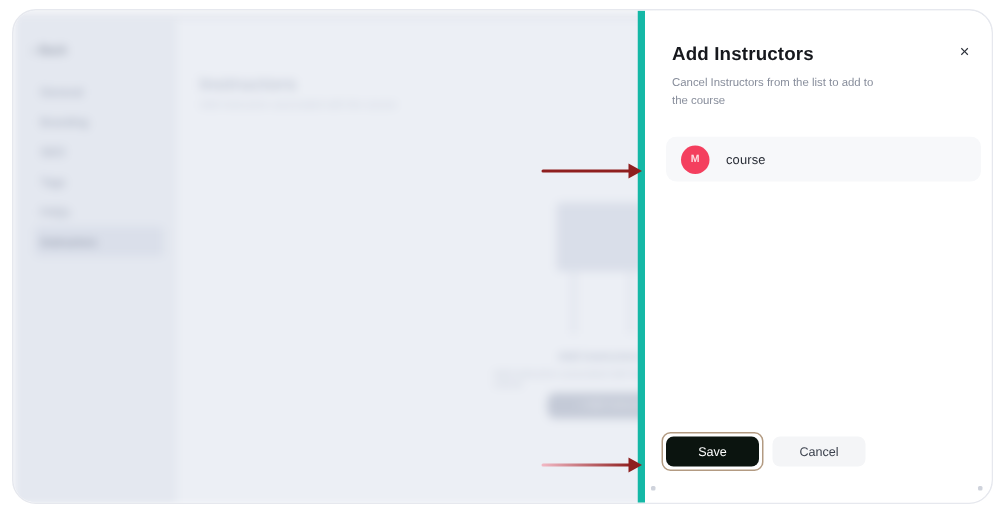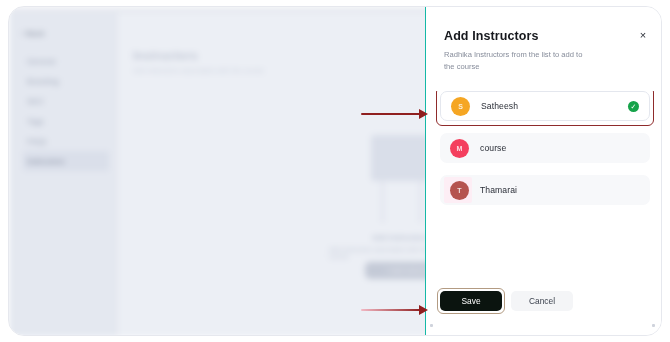--- a/index.html
+++ b/index.html
@@ -124,21 +124,21 @@
     justify-content: center;
     gap: 3px;
   }
 
   
   .drawer {
     position: absolute;
     left: 416px; top: 0;
     width: 238px; height: 330px;
     background: #ffffff;
-    border-left: 1px solid #14b8a6;
+    border-left: 5px solid #14b8a6;
     border-top-right-radius: 16px;
     border-bottom-right-radius: 16px;
   }
   .drawer-head {
     position: relative;
     padding: 22px 18px 0 18px;
   }
   .drawer-title {
     font-size: 12.5px;
     font-weight: bold;
@@ -338,43 +338,33 @@
       <div class="bg-cta-title">Add instructors</div>
       <div class="bg-cta-sub">Add instructors associated with the course</div>
       <div class="bg-cta-btn">+ Add instructors</div>
     </div>
   </div>
 
   <div class="drawer">
 
     <div class="drawer-head">
       <div class="drawer-title">Add Instructors</div>
-      <div class="drawer-sub">Radhika Instructors from the list to add to the course</div>
+      <div class="drawer-sub">Cancel Instructors from the list to add to the course</div>
       <div class="close-icon">×</div>
     </div>
 
     <div class="inst-list">
 
-      <div class="inst-row selected">
-        <div class="avatar" style="background:#F5A623">S</div>
-        <div class="inst-name">Satheesh</div>
-        <div class="check-icon">✓</div>
-      </div>
 
       <div class="inst-row">
         <div class="avatar" style="background:#F43F5E">M</div>
         <div class="inst-name">course</div>
       </div>
 
 
-      <div class="inst-row">
-        <div class="tint" style="background:#fdeef5"></div>
-        <div class="avatar" style="background:#B5544F;position:relative">T</div>
-        <div class="inst-name">Thamarai</div>
-      </div>
 
 
     </div>
 
     <div class="drawer-foot">
       <button class="btn-save">Save</button>
       <button class="btn-cancel">Cancel</button>
     </div>
 
     <div class="scroll-dot" style="left:4px"></div>

